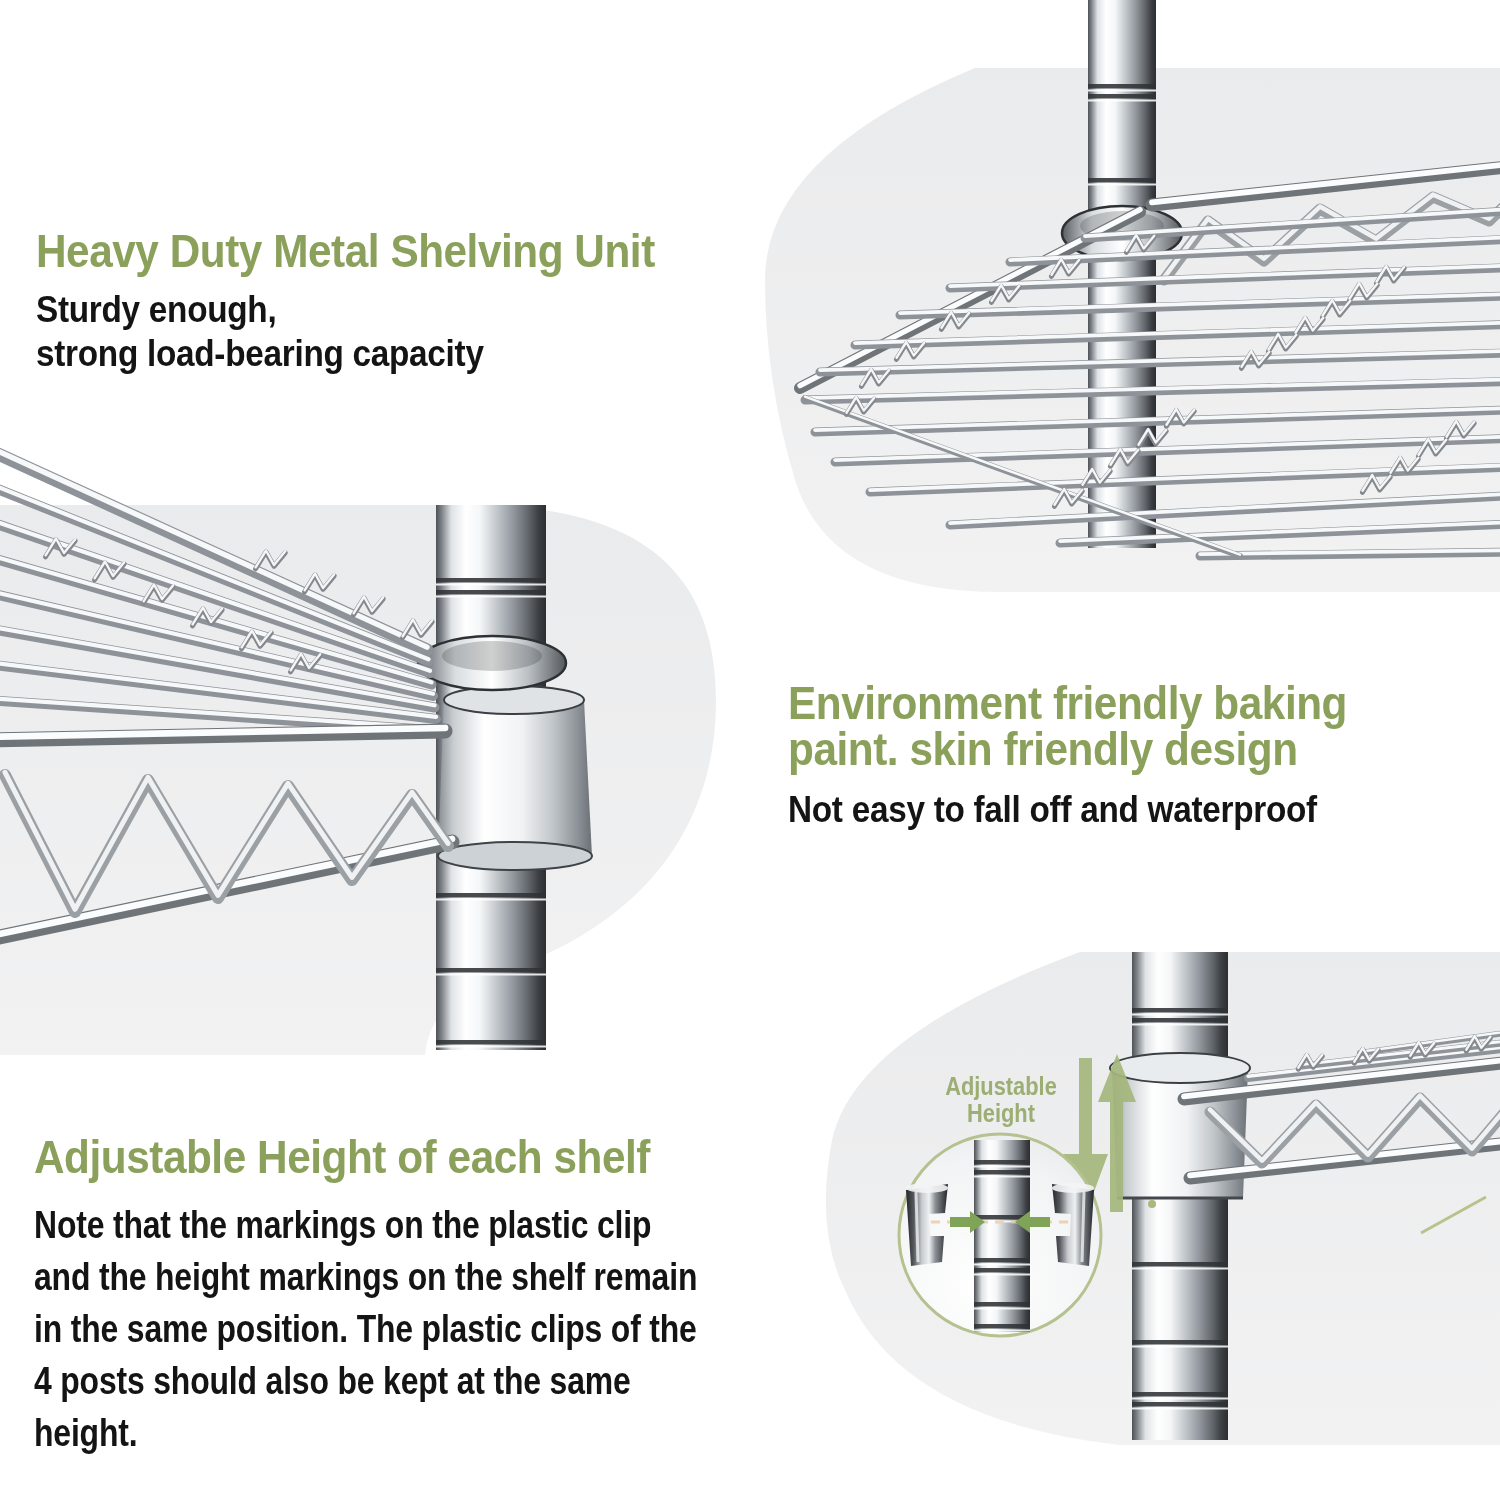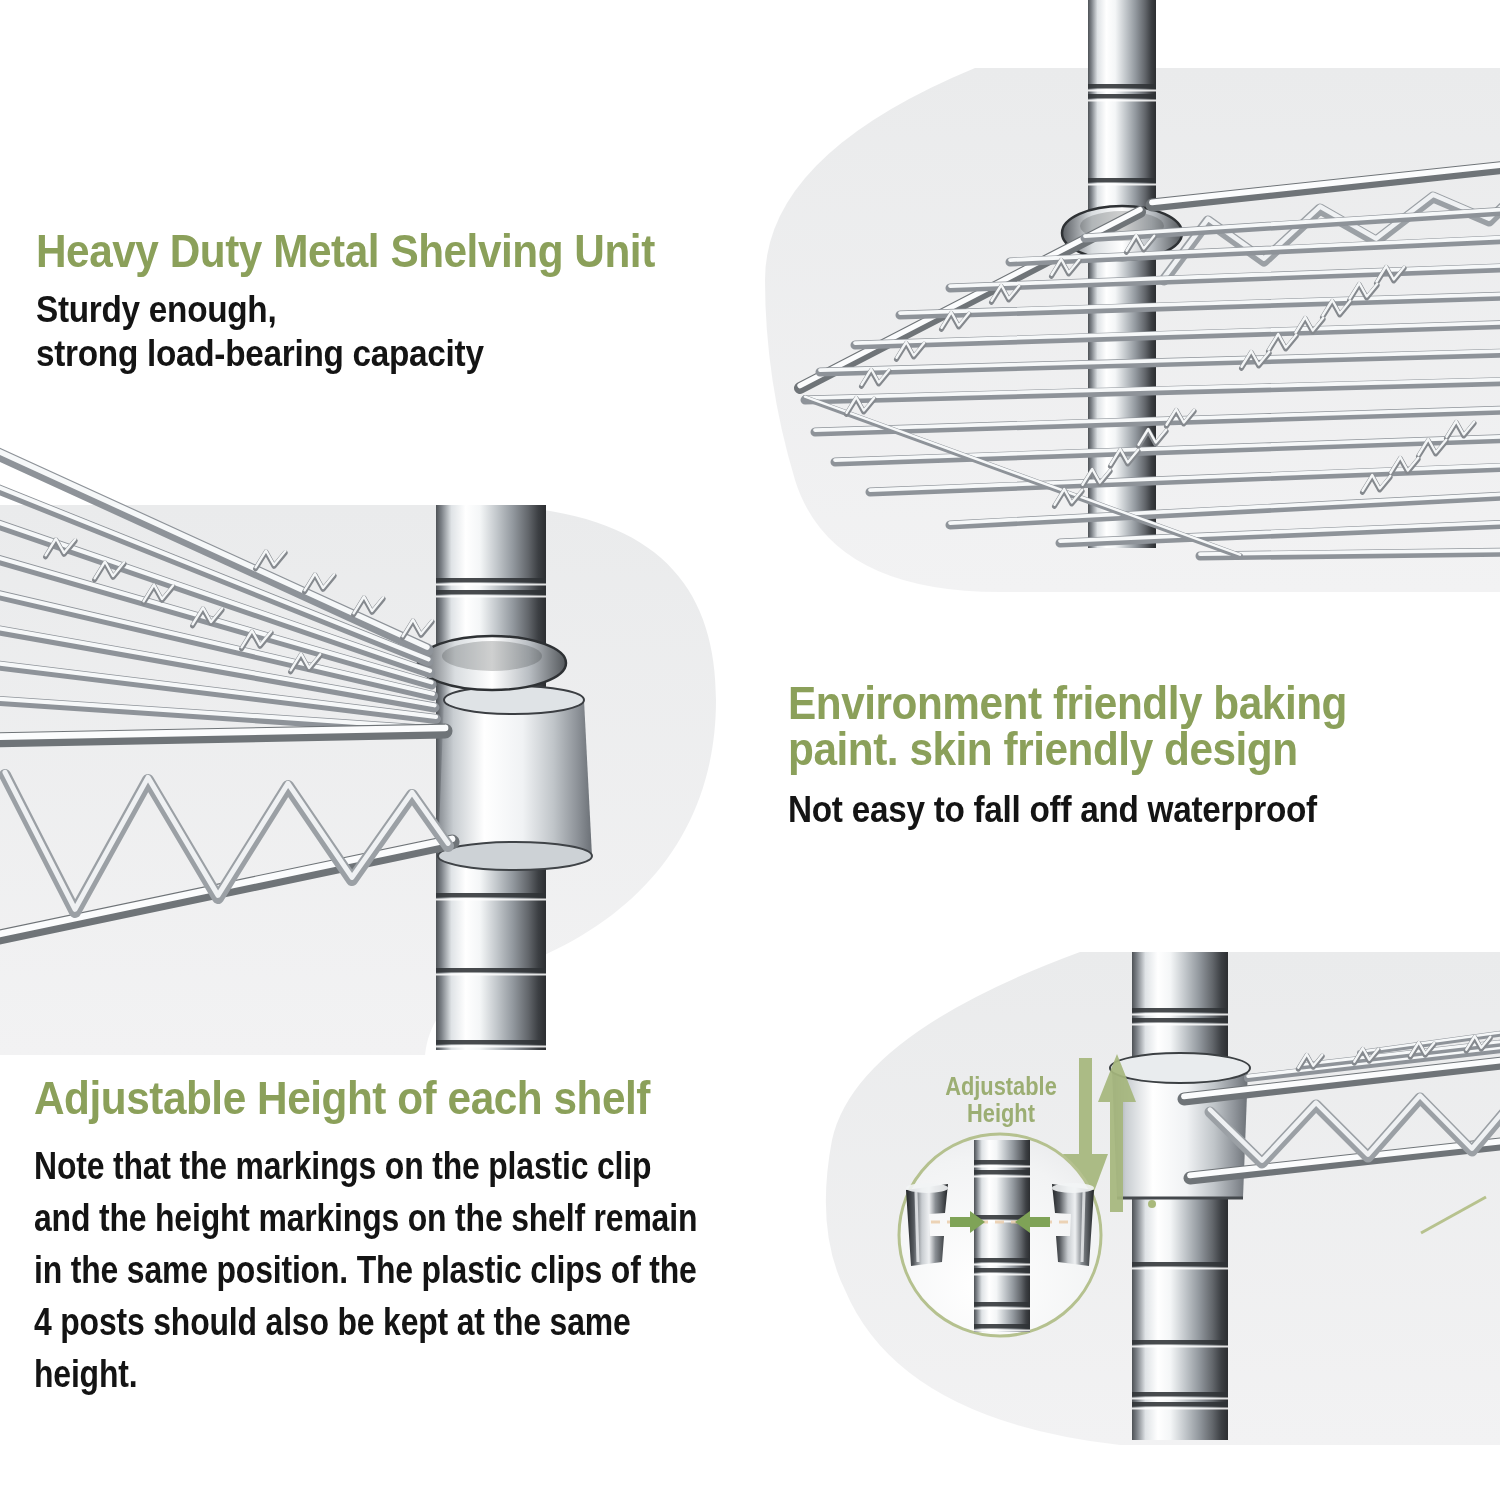--- a/index.html
+++ b/index.html
@@ -21,21 +21,21 @@
   }
   .h-single{line-height:54px;}
   .subtext{
     font-size:37px;line-height:44px;font-weight:700;color:var(--ink,#141414);
     white-space:pre-line;margin:0;letter-spacing:-0.3px;
   }
   #tl-text{left:36px;top:224px;width:820px;}
   #tl-text .subtext{margin-top:10px;}
   #mr-text{left:788px;top:680px;width:800px;}
   #mr-text .subtext{margin-top:16px;}
-  #bl-text{left:34px;top:1071px;width:860px;}
+  #bl-text{left:34px;top:1130px;width:860px;}
   #bl-text .body{
     margin-top:15px;font-size:38px;line-height:52px;font-weight:700;
     color:var(--ink,#141414);white-space:pre-line;letter-spacing:-0.2px;
   }
   #adj-label{
     left:906px;top:1073px;width:190px;text-align:center;
     font-size:26px;line-height:27px;font-weight:700;color:var(--label-green,#9CAE73);
     white-space:pre-line;transform:scaleX(0.84);transform-origin:center top;z-index:5;
   }
 </style>

